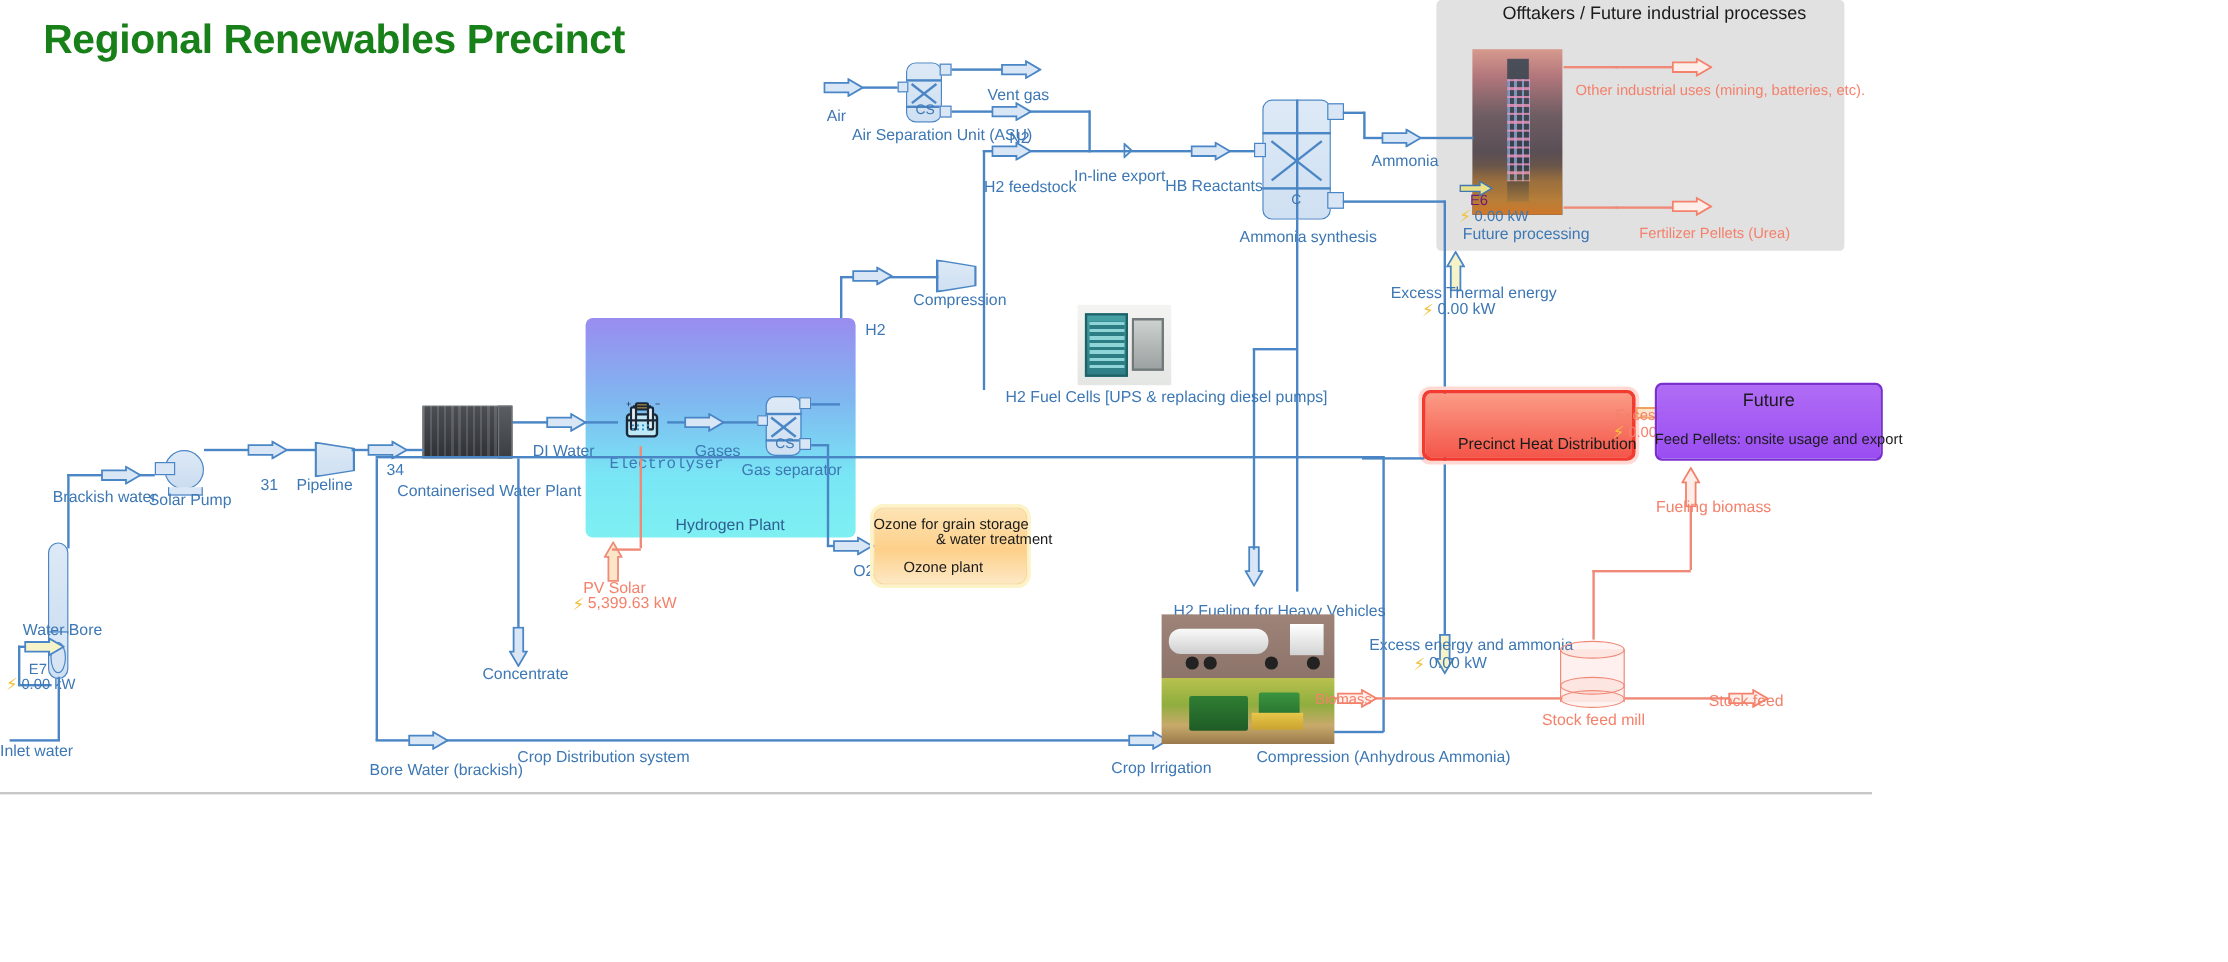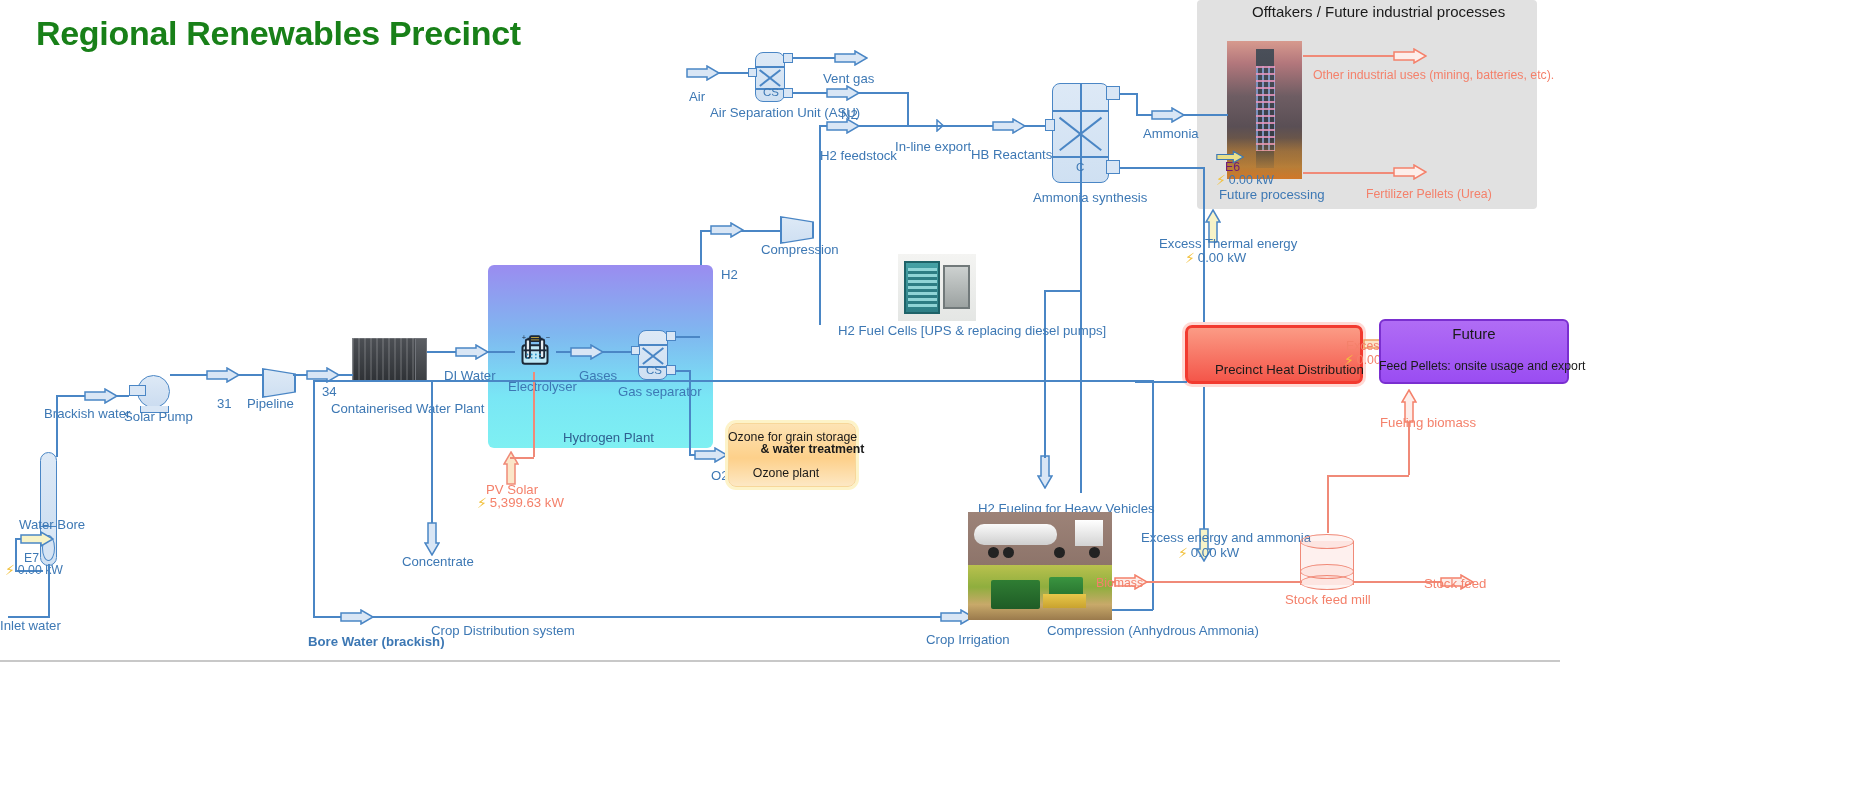--- a/index.html
+++ b/index.html
@@ -330,21 +330,21 @@
         <circle cx="25" cy="27" r="1.1"></circle>
         <circle cx="30" cy="27" r="1.1"></circle>
       <circle cx="15" cy="31" r="1.1"></circle>
         <circle cx="20" cy="31" r="1.1"></circle>
         <circle cx="25" cy="31" r="1.1"></circle>
         <circle cx="30" cy="31" r="1.1"></circle>
     </g>
     <text x="8" y="9" font-size="9" fill="#1b2838">+</text>
     <text x="37" y="9" font-size="9" fill="#1b2838">−</text>
   </svg>
-  <div class="abs lbl" style="left:508px;top:379px;">Electrolyser</div>
+  <div class="abs lbl" style="left:508px;top:379px;font-family:Liberation Mono, monospace;">Electrolyser</div>
 
   <div class="ln lnh abs" style="left:427px;top:351px;width:88px;"></div>
   <div class="arr" style="left:455px;top:344px;">
     <svg viewBox="0 0 34 16">
         <path d="M1 4 H21 V1 L33 8 L21 15 V12 H1 Z" fill="#d9e6f5" stroke="#4a86c5" stroke-width="1.5"></path>
       </svg>
   </div>
   <div class="abs lbl" style="left:444px;top:368px;">DI Water</div>
 
   <div class="ln lnh abs" style="left:556px;top:351px;width:82px;"></div>
@@ -372,21 +372,21 @@
   <div class="ln lnh abs" style="left:689px;top:454px;width:40px;"></div>
   <div class="arr" style="left:694px;top:447px;">
     <svg viewBox="0 0 34 16">
         <path d="M1 4 H21 V1 L33 8 L21 15 V12 H1 Z" fill="#d9e6f5" stroke="#4a86c5" stroke-width="1.5"></path>
       </svg>
   </div>
   <div class="abs lbl" style="left:711px;top:468px;">O2</div>
 
   <div class="abs" id="ozone"></div>
   <div class="abs lbl blk c s12" style="left:728px;top:430px;width:128px;">Ozone for grain storage</div>
-  <div class="abs lbl blk c s12" style="left:752px;top:442px;width:121px;font-weight:bold;">&amp; water treatment</div>
+  <div class="abs lbl blk c s12" style="left:768px;top:442px;width:121px;">&amp; water treatment</div>
   <div class="abs lbl blk c s12" style="left:728px;top:466px;width:116px;">Ozone plant</div>
 
   <div class="ln lnv red abs" style="left:533px;top:372px;height:85px;"></div>
   <div class="arrv" style="left:503px;top:451px;">
     <svg viewBox="0 0 16 34">
         <path d="M8 1 L15 13 H12 V33 H4 V13 H1 Z" fill="#fbe6c8" stroke="#f08a78" stroke-width="1.5"></path>
       </svg>
   </div>
   <div class="ln lnh red abs" style="left:510px;top:457px;width:24px;"></div>
   <div class="abs lbl red" style="left:486px;top:482px;">PV Solar</div>
@@ -468,21 +468,21 @@
   <div class="ln lnh abs" style="left:8px;top:616px;width:42px;"></div>
   <div class="abs lbl" style="left:0px;top:618px;">Inlet water</div>
 
   <div class="ln lnv abs" style="left:313px;top:382px;height:235px;"></div>
   <div class="ln lnh abs" style="left:313px;top:616px;width:645px;"></div>
   <div class="arr" style="left:340px;top:609px;">
     <svg viewBox="0 0 34 16">
         <path d="M1 4 H21 V1 L33 8 L21 15 V12 H1 Z" fill="#d9e6f5" stroke="#4a86c5" stroke-width="1.5"></path>
       </svg>
   </div>
-  <div class="abs lbl" style="left:308px;top:634px;font-weight:bold;">Bore Water (brackish)</div>
+  <div class="abs lbl" style="left:308px;top:634px;">Bore Water (brackish)</div>
   <div class="abs lbl" style="left:431px;top:623px;">Crop Distribution system</div>
   <div class="arr" style="left:940px;top:609px;">
     <svg viewBox="0 0 34 16">
         <path d="M1 4 H21 V1 L33 8 L21 15 V12 H1 Z" fill="#d9e6f5" stroke="#4a86c5" stroke-width="1.5"></path>
       </svg>
   </div>
   <div class="abs lbl" style="left:926px;top:632px;">Crop Irrigation</div>
 
   <div class="ln lnh abs" style="left:313px;top:380px;width:840px;"></div>
   <div class="ln lnv abs" style="left:1152px;top:380px;height:230px;"></div>

